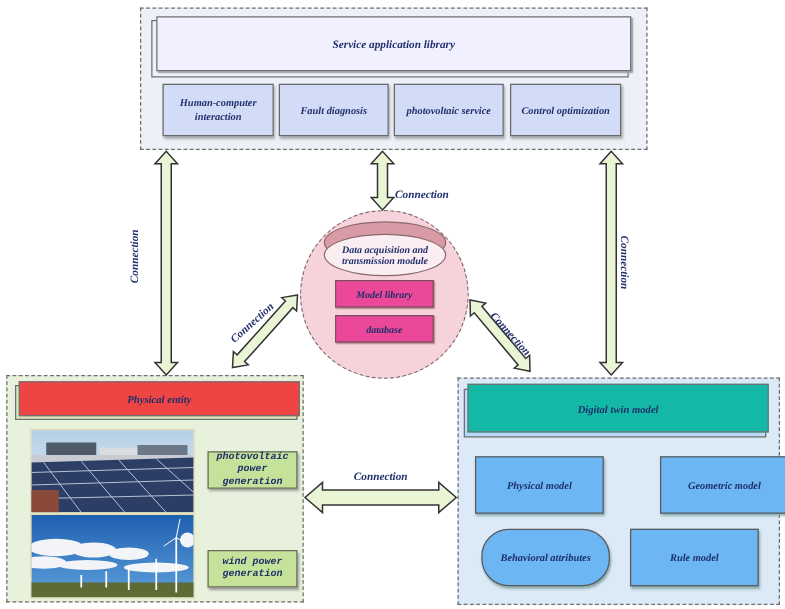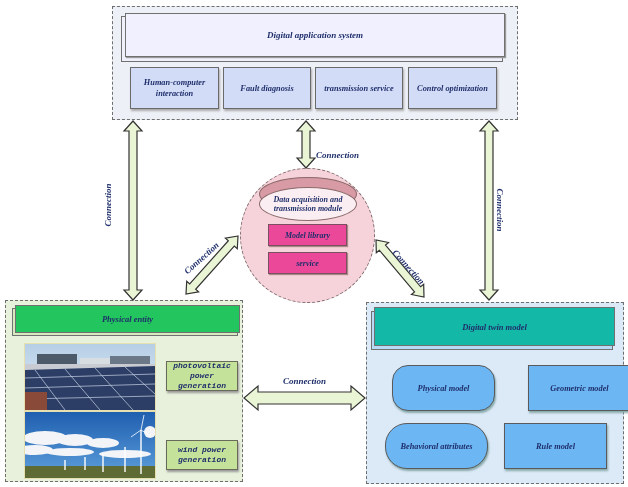--- a/index.html
+++ b/index.html
@@ -33,21 +33,21 @@
                 line-height: 9.5px; margin-top: 16px; }
     .pink-box { left: 268px; width: 77px; height: 20px; background: #ec4899;
                 border: 1.5px solid #7a5060; display: flex; align-items: center;
                 justify-content: center; font-size: 8px; box-shadow: 1px 1px 1px #a88; }
 
     
     #phys-panel { left: 5px; top: 300px; width: 236px; height: 180px;
                   border: 1.5px dashed #6e6e6e; background: #e8f1dc; }
     .phys-title-back { left: 12px; top: 308px; width: 224px; height: 26px;
                        background: #d6eac0; border: 1.5px solid #707070; }
-    .phys-title { left: 15px; top: 305px; width: 223px; height: 26px; background: #22c55e;
+    .phys-title { left: 15px; top: 305px; width: 223px; height: 26px; background: #ef4444;
                   border: 1.5px solid #707070; display: flex; align-items: center;
                   justify-content: center; font-size: 8.5px; }
     .photo { left: 24px; width: 130px; border: 1px solid #e6e0b0; overflow: hidden; }
     .green-box { left: 166px; width: 70px; height: 28px; background: #c5e29a;
                  border: 1.5px solid #6a6a5a; display: flex; align-items: center;
                  justify-content: center; font-size: 8px; line-height: 10px;
                  box-shadow: 1px 2px 2px #999; font-family: Liberation Mono, monospace; }
 
     
     #dt-panel { left: 366px; top: 302px; width: 256px; height: 180px;
@@ -63,31 +63,31 @@
 
     
     svg.arrows { position: absolute; left: 0; top: 0; }
     .conn-label { font-size: 9px; position: absolute; white-space: nowrap; }
   </style>
 </head>
 <body>
 
 <div id="svc-panel" class="abs"></div>
 <div class="abs svc-title-back"></div>
-<div class="abs svc-title lbl">Digital application system</div>
+<div class="abs svc-title lbl">Service application library</div>
 <div class="abs svc-box lbl" style="left:130px;width:87px;">Human-computer interaction</div>
 <div class="abs svc-box lbl" style="left:223px;width:86px;">Fault diagnosis</div>
-<div class="abs svc-box lbl" style="left:315px;width:86px;">transmission service</div>
+<div class="abs svc-box lbl" style="left:315px;width:86px;">photovoltaic service</div>
 <div class="abs svc-box lbl" style="left:408px;width:87px;">Control optimization</div>
 
 <div id="hub-circle" class="abs"></div>
 <div class="abs disk-base"></div>
 <div class="abs disk-top lbl">Data acquisition and transmission module</div>
 <div class="abs pink-box lbl" style="top:224px;">Model library</div>
-<div class="abs pink-box lbl" style="top:252px;">service</div>
+<div class="abs pink-box lbl" style="top:252px;">database</div>
 
 <div id="phys-panel" class="abs"></div>
 <div class="abs phys-title-back"></div>
 <div class="abs phys-title lbl">Physical entity</div>
 
 <div class="abs photo" style="top:343px;height:66px;">
   <svg width="130" height="66" viewBox="0 0 130 66">
     <defs>
       <linearGradient id="sky1" x1="0" y1="0" x2="0" y2="1">
         <stop offset="0" stop-color="#b6cfe6"></stop>
@@ -145,21 +145,21 @@
     </g>
   </svg>
 </div>
 
 <div class="abs green-box lbl" style="top:361px;">photovoltaic power generation</div>
 <div class="abs green-box lbl" style="top:440px;text-align:center;">wind power generation</div>
 
 <div id="dt-panel" class="abs"></div>
 <div class="abs dt-title-back"></div>
 <div class="abs dt-title lbl">Digital twin model</div>
-<div class="abs blue-box lbl" style="left:392px;top:365px;width:101px;border-radius:16px;">Physical model</div>
+<div class="abs blue-box lbl" style="left:380px;top:365px;width:101px;">Physical model</div>
 <div class="abs blue-box lbl" style="left:504px;top:365px;width:101px;margin-left:24px;">Geometric model</div>
 <div class="abs blue-box lbl" style="left:385px;top:423px;width:101px;border-radius:22px;">Behavioral attributes</div>
 <div class="abs blue-box lbl" style="left:504px;top:423px;width:101px;">Rule model</div>
 
 <svg class="arrows" width="628" height="487">
   <g id="arrow-layer">
       <polygon points="133,121 124,131 129,131 129,290 124,290 133,300 142,290 137,290 137,131 142,131" fill="#eaf5d6" stroke="#333" stroke-width="1.2"></polygon>
       <polygon points="306,121 297,131 302,131 302,158 297,158 306,168 315,158 310,158 310,131 315,131" fill="#eaf5d6" stroke="#333" stroke-width="1.2"></polygon>
       <polygon points="489,121 480,131 485,131 485,290 480,290 489,300 498,290 493,290 493,131 498,131" fill="#eaf5d6" stroke="#333" stroke-width="1.2"></polygon>
       <polygon points="238,236 225.36799431730782,238.1053342804487 228.34627207989377,240.7755143434568 189.69717239493428,283.884125530527 186.71889463234834,281.2139454675189 186,294 198.63200568269218,291.8946657195513 195.65372792010623,289.2244856565432 234.30282760506572,246.115874469473 237.28110536765166,248.7860545324811" fill="#eaf5d6" stroke="#333" stroke-width="1.2"></polygon>

